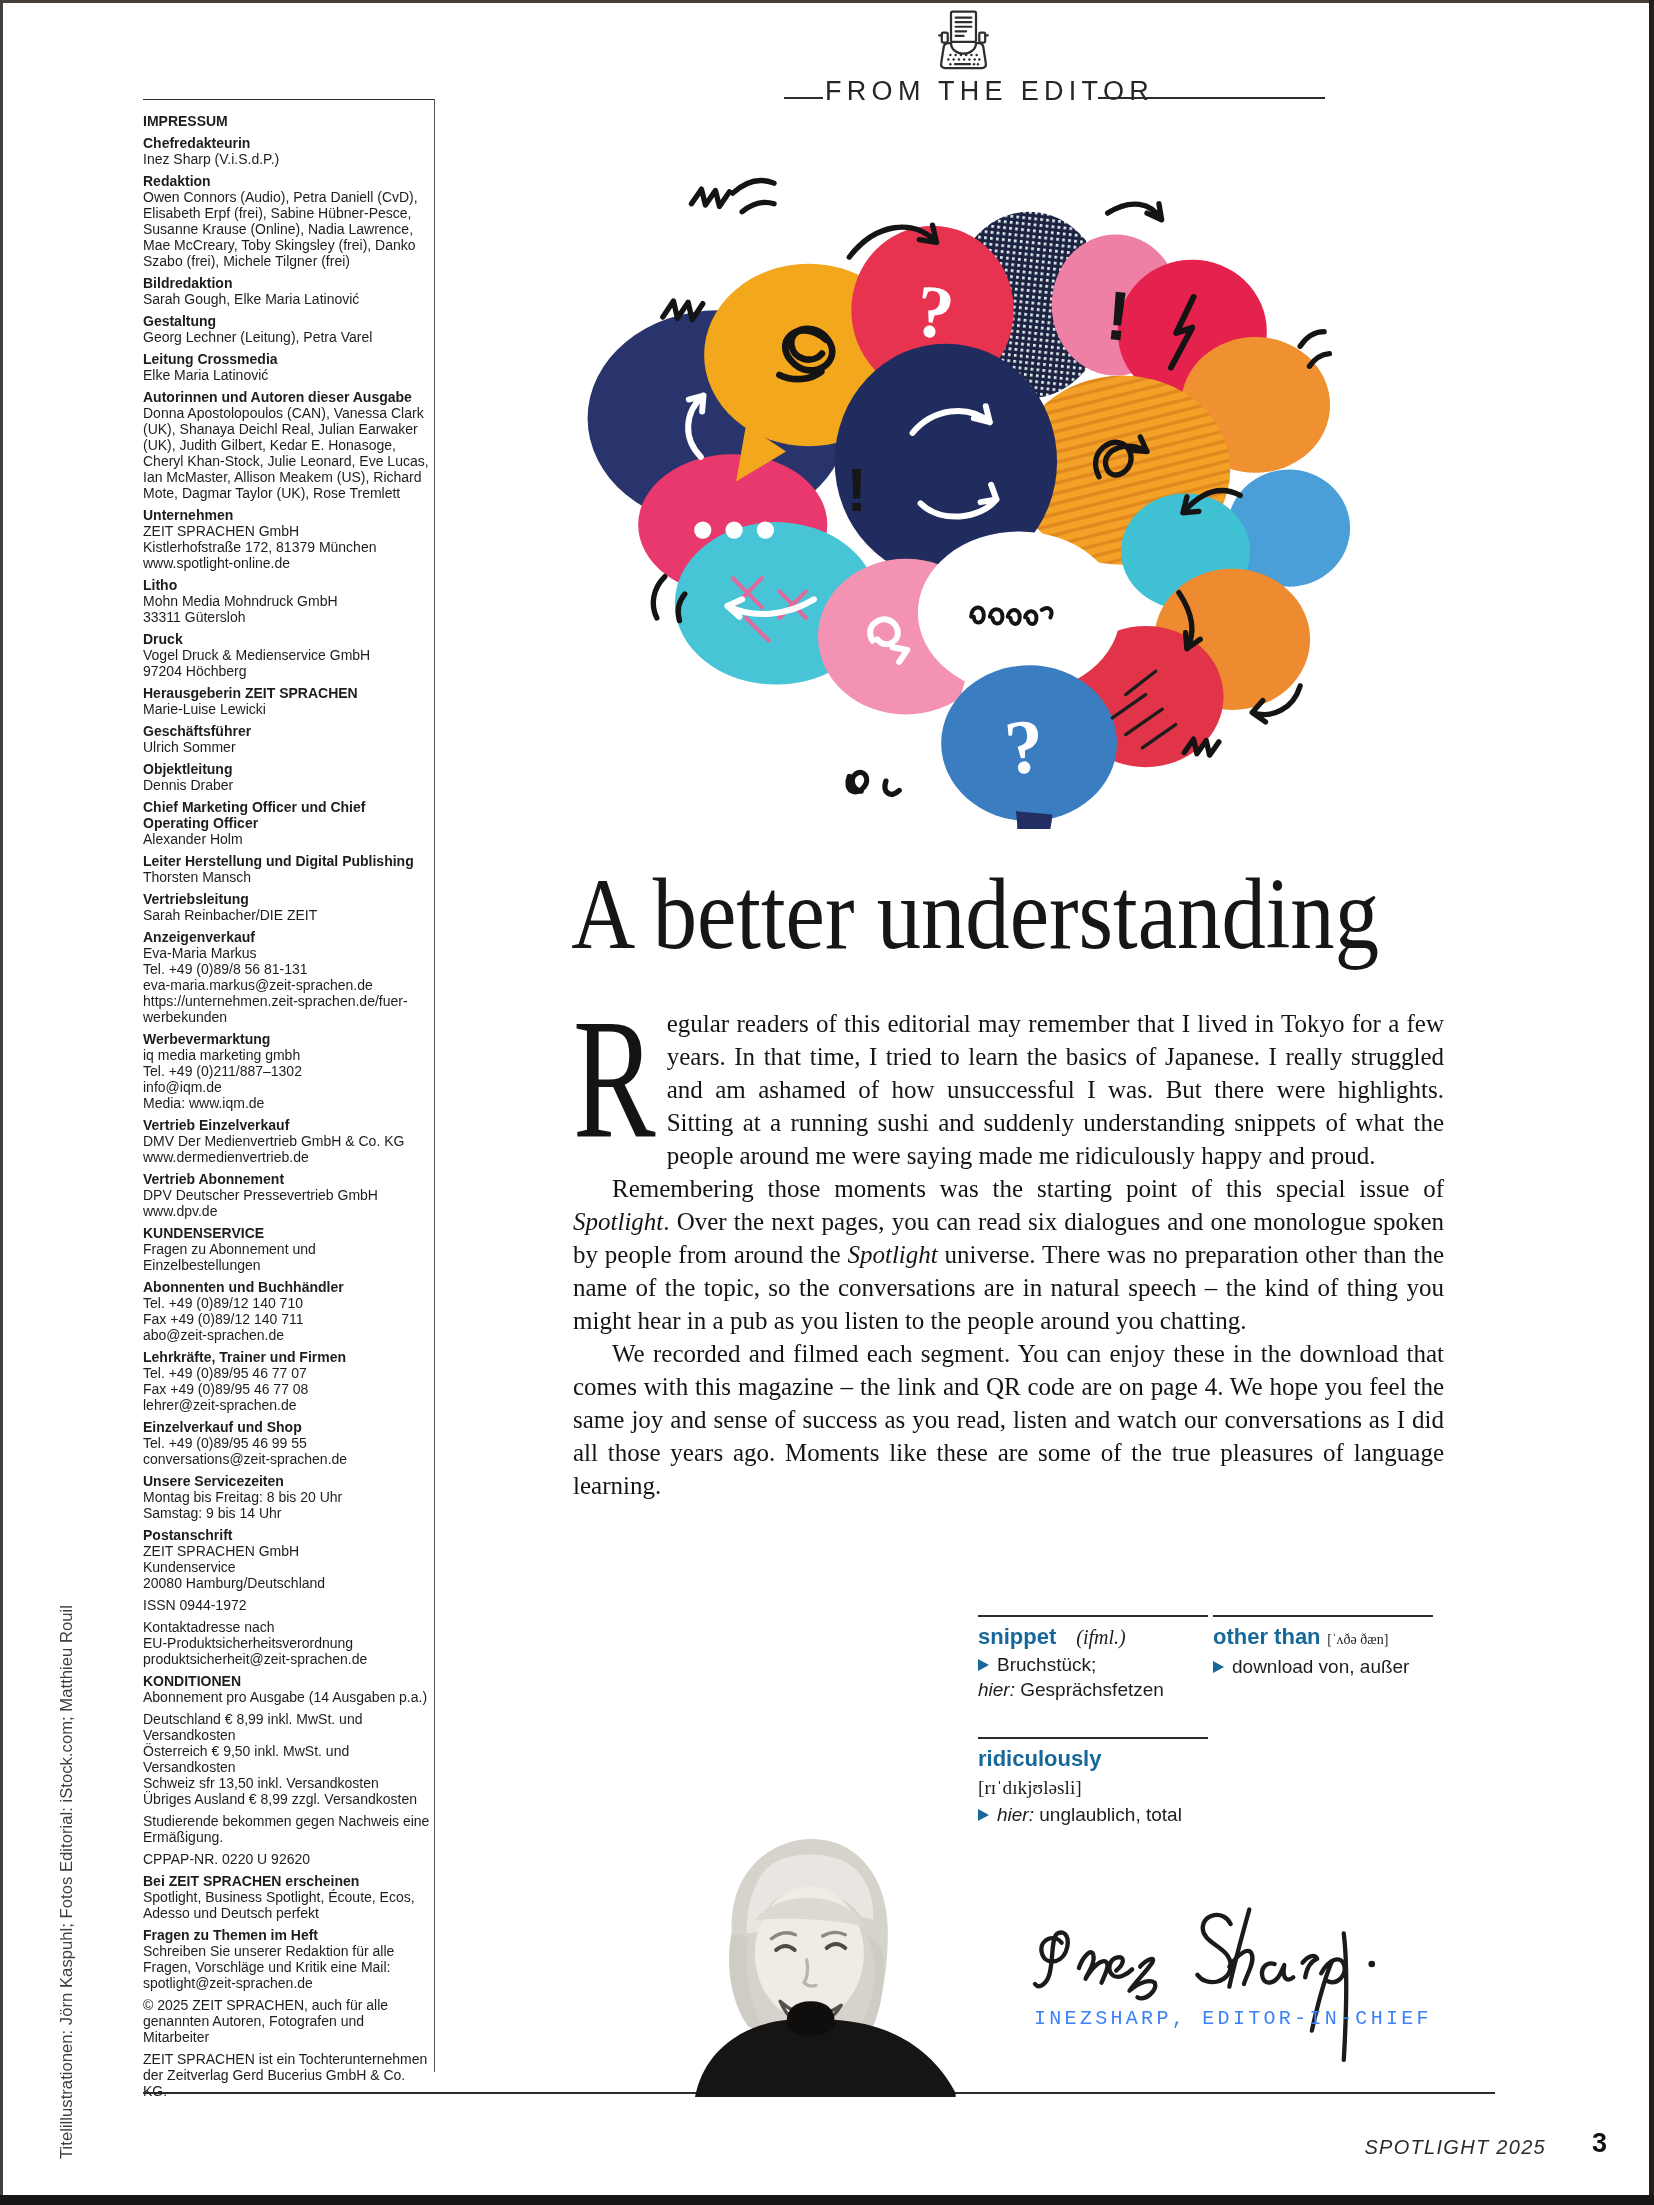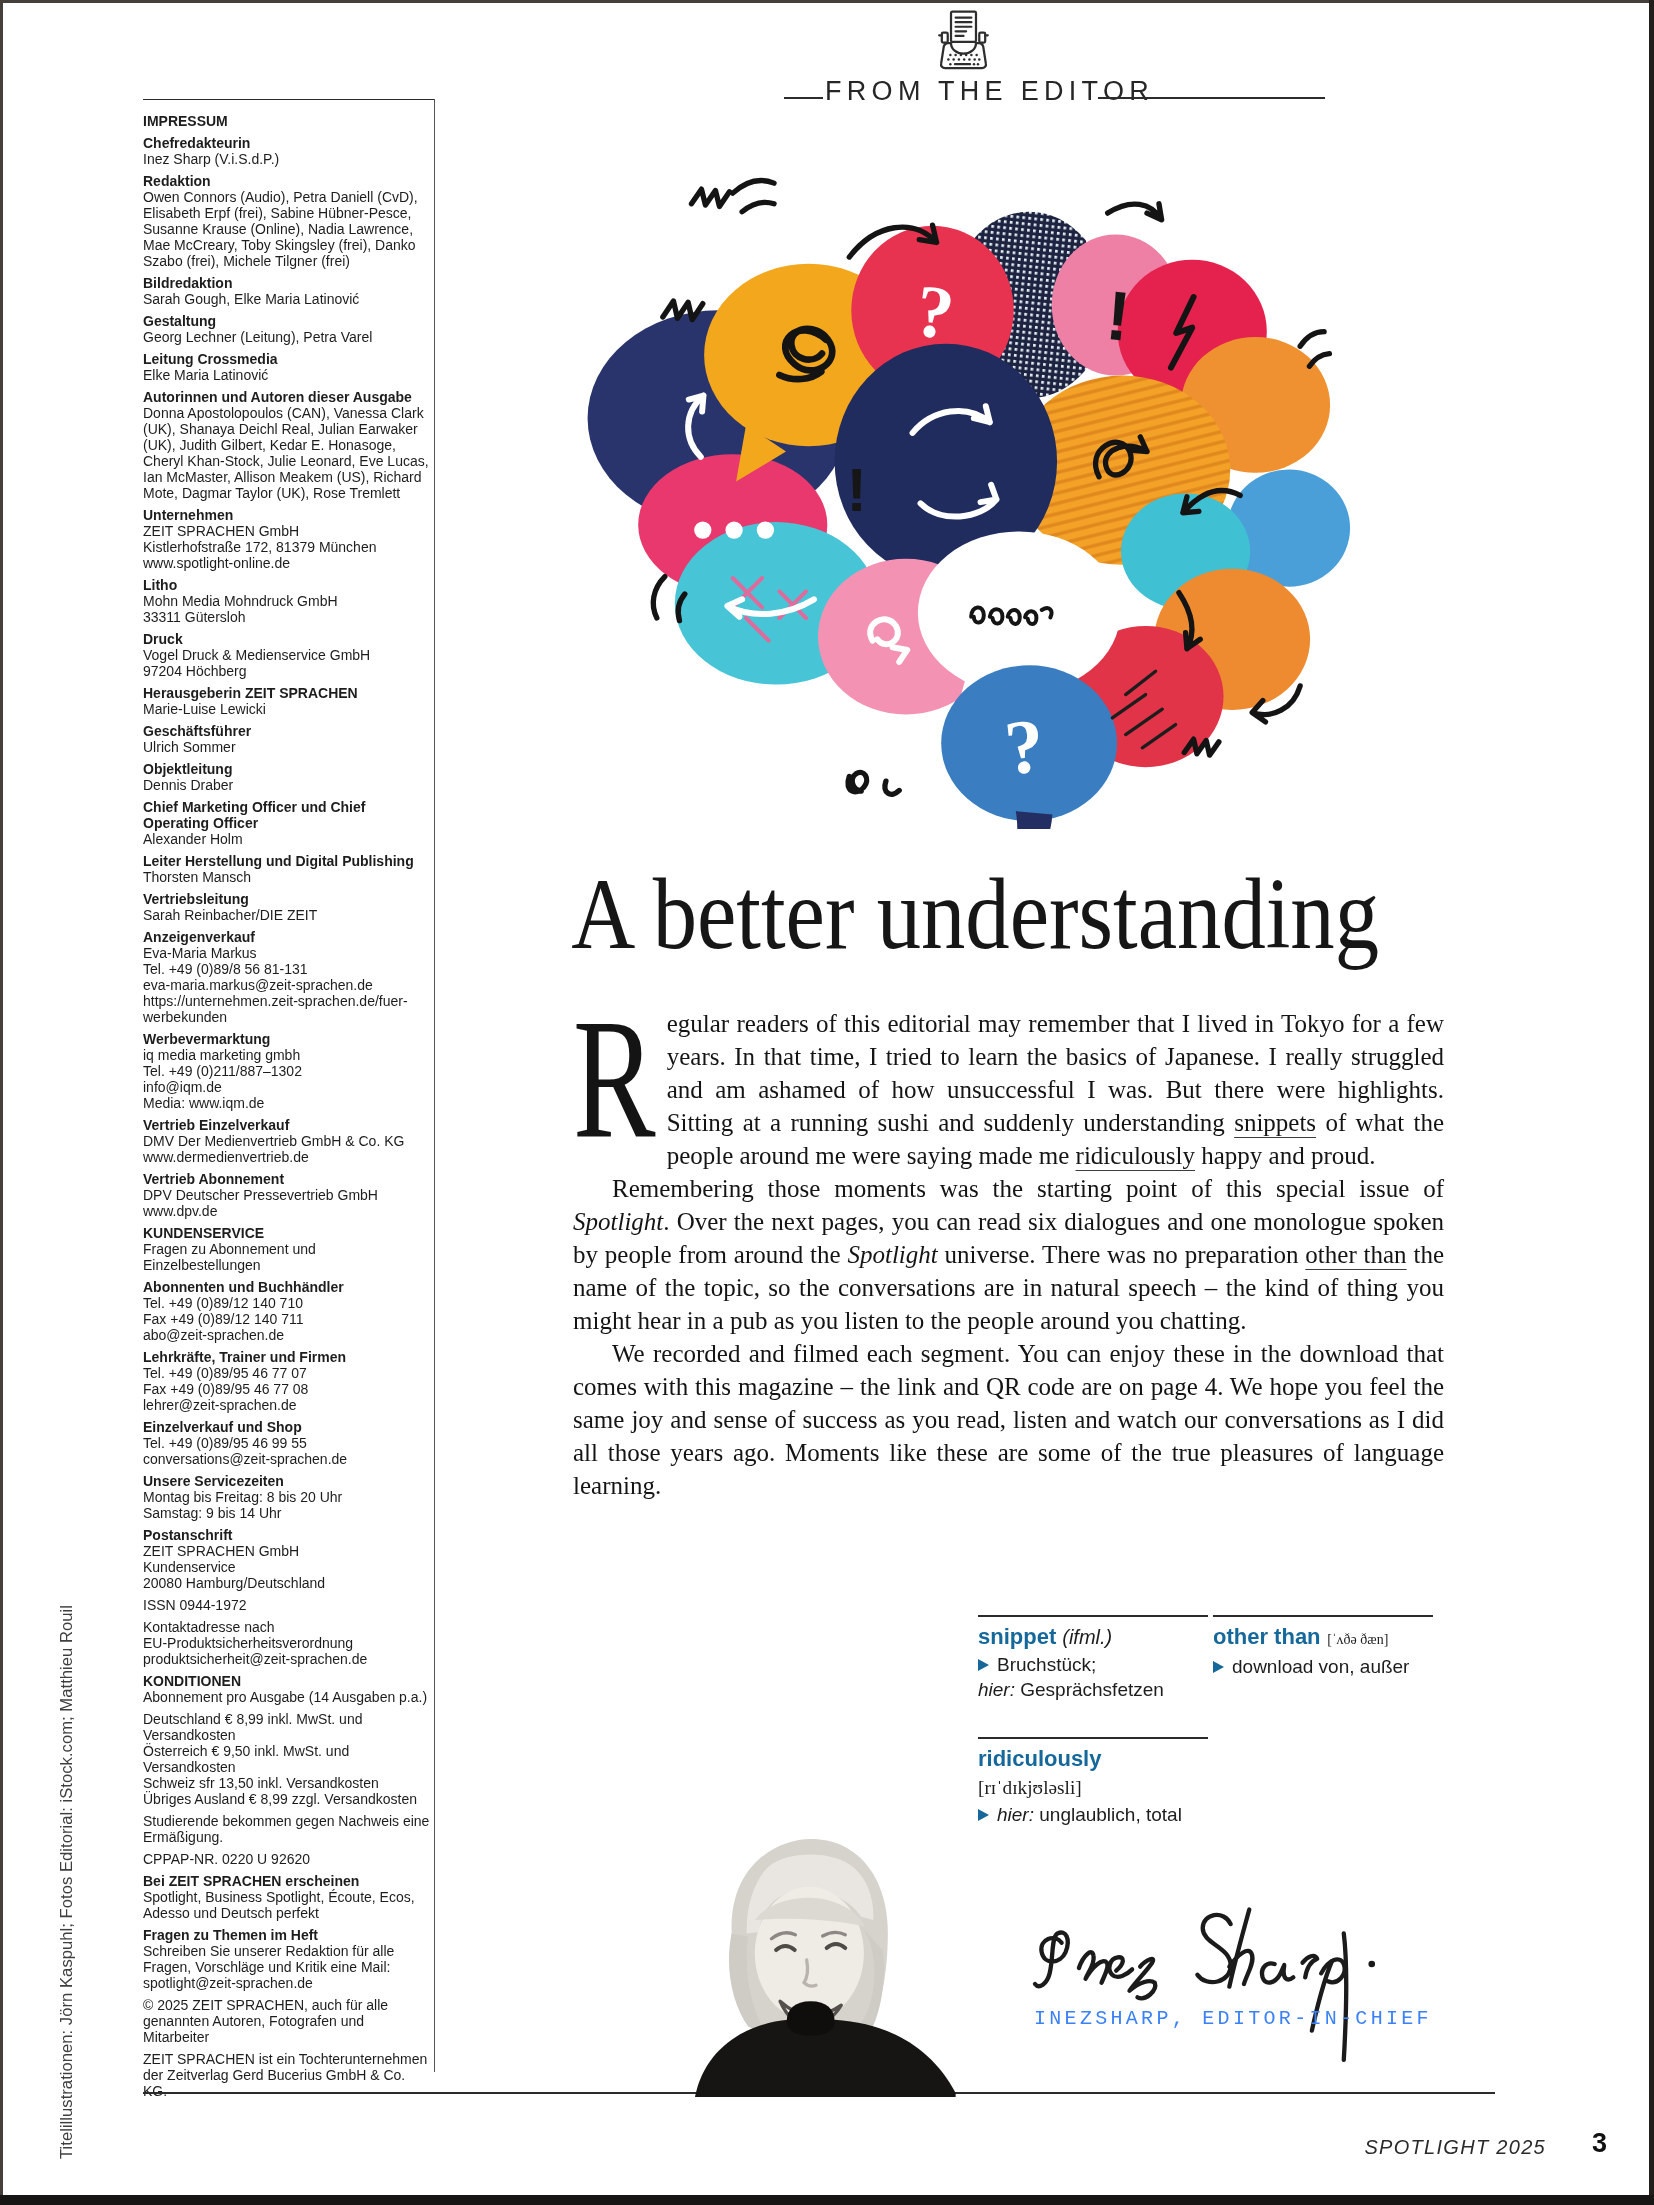--- a/index.html
+++ b/index.html
@@ -24,21 +24,21 @@
 
   
   .imp-toprule{left:143px;top:99px;width:291px;height:1.3px;background:#2b2b2b;}
   .divider{left:434px;top:99px;width:1.3px;height:1973px;background:#555;}
   .impressum{left:143px;top:113px;width:288px;font-size:14px;line-height:16px;color:#1d1d1d;}
   .imp-title{font-weight:700;margin-bottom:4px;}
   .imp-sec{margin-top:6px;}
   .imp-h{font-weight:700;}
   .b{font-weight:400;}
   .i{font-style:italic;}
-  .u{text-decoration:underline;text-decoration-thickness:1.3px;text-underline-offset:6px;text-decoration-color:#3c3c3c;}
+  .u{text-decoration-thickness:1.3px;text-underline-offset:6px;text-decoration-color:#3c3c3c;}
 
   
   .vert-credit{left:52px;top:1706px;height:453px;width:29px;writing-mode:vertical-rl;
     transform:rotate(180deg);font-size:16.7px;color:#3f3f3f;white-space:nowrap;line-height:29px;}
 
   
   .illustration{left:513px;top:84px;width:899px;height:745px;}
 
   
   .headline-svg{left:570px;top:847px;width:877px;height:137px;}
@@ -49,21 +49,21 @@
   .dropcap{float:left;font-size:172px;line-height:132px;width:83px;margin:5.3px 10.7px 0 0;
     transform:scaleX(.72);transform-origin:0 20%;font-weight:400;}
 
   
   .vocab-col{font-size:19px;line-height:25px;color:#1d1d1d;}
   .vocab-col1{left:978px;top:1615px;width:230px;}
   .vocab-col2{left:1213px;top:1615px;width:220px;}
   .v-entry{border-top:2px solid #2b2b2b;padding-top:6.7px;margin-bottom:35px;}
   .v-wordline{margin-bottom:2.7px;}
   .v-word{color:#16689b;font-weight:700;font-size:22px;}
-  .v-tag{font-family:Liberation Sans, sans-serif;font-style:italic;font-size:20px;margin-left:6px;}
+  .v-tag{font-family:Liberation Serif, serif;font-style:italic;font-size:20px;margin-left:20px;}
   .v-phon{font-family:"Liberation Serif",serif;font-size:14px;margin-left:6.7px;}
   .v-phonline{font-family:"Liberation Serif",serif;font-size:19.3px;margin-bottom:2.7px;}
   .v-def{display:flex;align-items:flex-start;}
   .arrow{display:inline-block;width:0;height:0;border-left:11.3px solid #16689b;
     border-top:6px solid transparent;border-bottom:6px solid transparent;
     margin:6.7px 8px 0 0;flex:0 0 auto;}
 
   
   .photo{left:668px;top:1827px;width:288px;height:270px;}
   .bottom-rule{left:143px;top:2092px;width:1352px;height:2px;background:#2b2b2b;}

